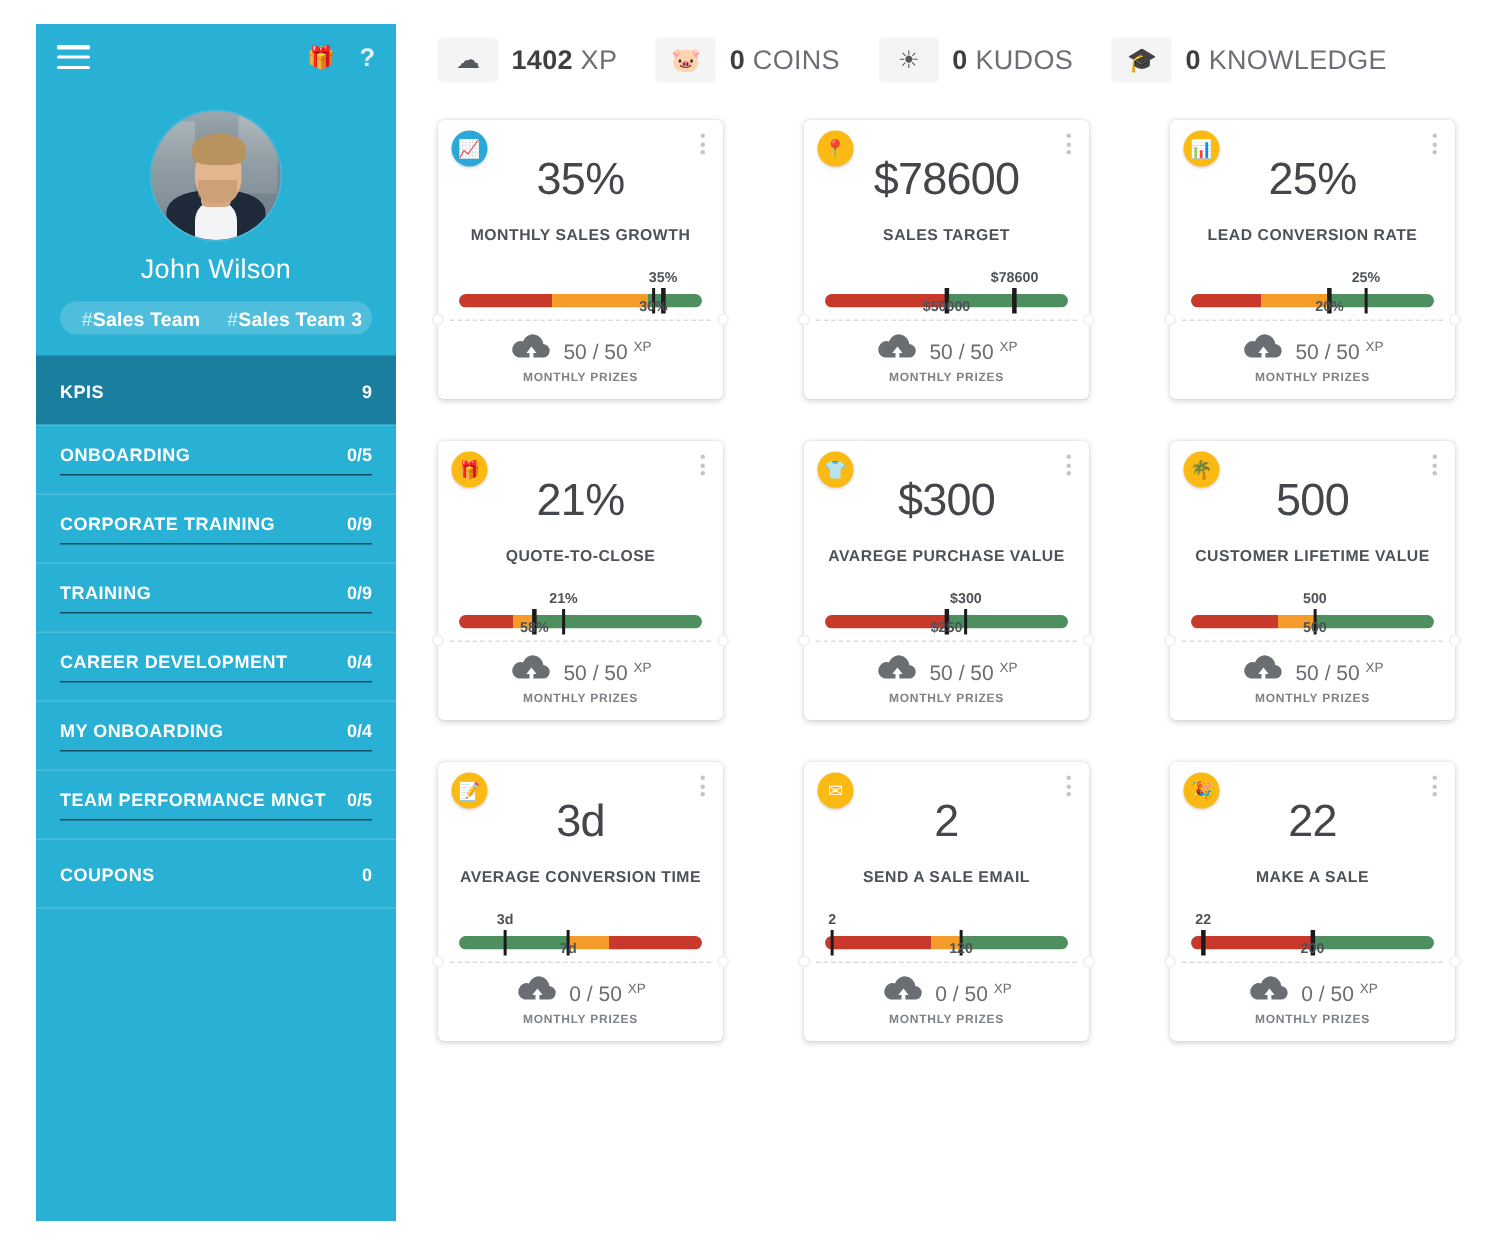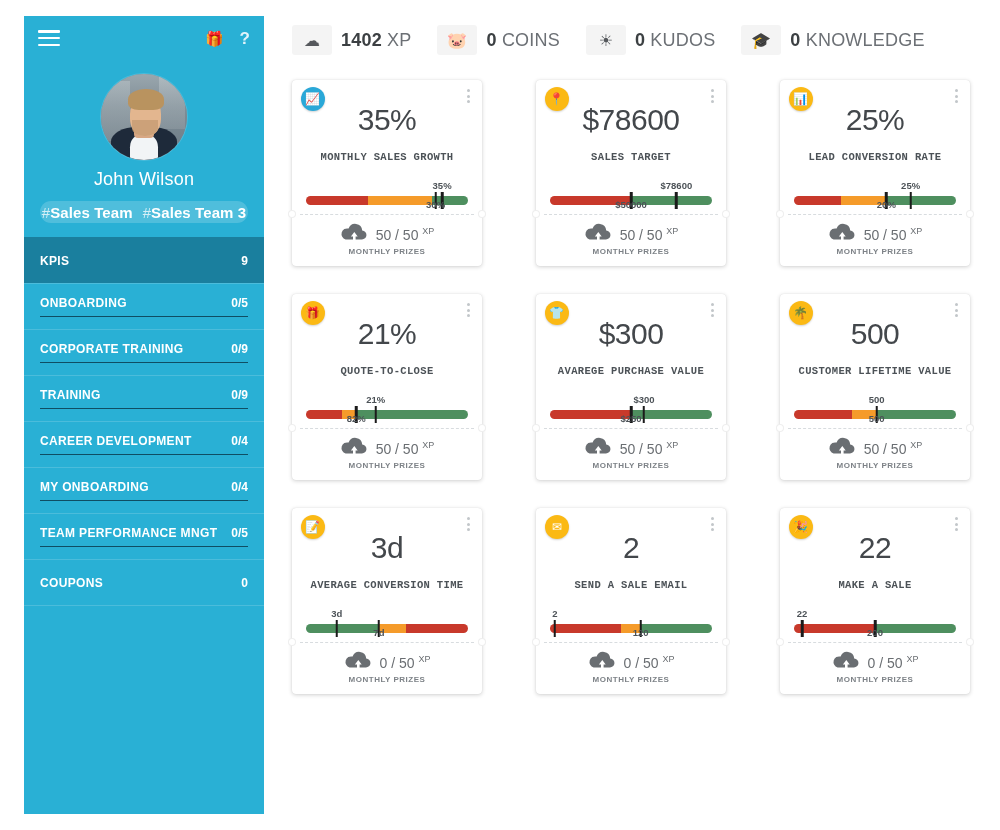--- a/index.html
+++ b/index.html
@@ -53,21 +53,21 @@
     background:#b9935f; border-radius: 50% 50% 30% 30%; }
   .av-beard { position:absolute; top:54%; left:36%; width:30%; height:18%;
     background:#c49a72; border-radius: 0 0 50% 50%; opacity:.75; }
 
   .sb-name { text-align:center; color:#fff; font-size: 18px; font-weight:400; margin-top: 9px; letter-spacing:.2px; }
   .sb-teams {
     margin: 11px 16px 0; background: rgba(255,255,255,.18);
     border-radius: 14px; height: 22px;
     display:flex; align-items:center; justify-content:center; gap:10px;
   }
-  .sb-team { color:#fff; font-size: 15px; font-weight: bold; letter-spacing:.1px; white-space:nowrap; }
+  .sb-team { color:#fff; font-size: 13px; font-weight: bold; letter-spacing:.1px; white-space:nowrap;margin-left:8px; }
   .sb-team .hash { opacity:.75; font-weight: normal; }
 
   .sb-nav { margin-top: 14px; display:flex; flex-direction:column; }
   .sb-item {
     position: relative; padding: 12px 16px; height: 46px;
     display:flex; flex-direction:column; justify-content:center;
     border-top: 1px solid rgba(255,255,255,.16);
     cursor: pointer;
   }
   .sb-item.active { background:#1a7f9e; border-top-color: transparent; height: 46px; }
@@ -114,21 +114,21 @@
     background:#fbb914; display:flex; align-items:center; justify-content:center;
     font-size: 12px; line-height:1; color:#fff;
     box-shadow: 0 1px 2px rgba(0,0,0,.18);
   }
   .kebab { position:absolute; right: 12px; top: 9px; display:flex; flex-direction:column; gap:2.5px; cursor:pointer; }
   .kebab i { width:3px;height:3px;border-radius:50%;background:#c2c6ca; display:block; }
 
   .card-value { text-align:center; font-size: 30px; color:#43474b; font-weight:400;
                 margin-top: 2px; letter-spacing:-.5px; line-height: 1; }
   .card-title { text-align:center; font-size: 10.5px; color:#4c5257; font-weight: bold;
-                letter-spacing:.35px; margin-top: 16px; padding: 0 6px; font-family: Liberation Mono, monospace; }
+                letter-spacing:.35px; margin-top: 16px; padding: 0 6px; }
 
   .gauge { margin: 18px 14px 0; position: relative; height: 40px; }
   .bar { position:absolute; left:0; right:0; top: 15px; height: 9px; border-radius: 5px; overflow:hidden; display:flex; }
   .seg { height:100%; }
   .mark { position:absolute; top: 11px; width: 2.5px; height: 17px; background:#1b1b1b; transform: translateX(-50%); }
   .lbl { position:absolute; font-size: 9.5px; color:#4c5257; font-weight: bold; transform: translateX(-50%); white-space:nowrap; }
   .lbl.top { top: -1px; }
   .lbl.bot { top: 18px; }
 
   .card-foot { margin-top:auto; position:relative; padding: 9px 0 10px; }
@@ -383,21 +383,21 @@
           <div class="card-title">QUOTE-TO-CLOSE</div>
           <div class="gauge">
             <span class="lbl top" style="left:43%">21%</span>
             <div class="bar">
               <span class="seg" style="width:22%;background:#c8392b"></span>
               <span class="seg" style="width:9%;background:#f59b2a"></span>
               <span class="seg" style="width:69%;background:#4e8f5f"></span>
             </div>
             <span class="mark" style="left:31%"></span>
             <span class="mark" style="left:43%"></span>
-            <span class="lbl bot" style="left:31%">82%</span>
+            <span class="lbl bot" style="left:31%">58%</span>
           </div>
           <div class="card-foot">
             <div class="dashed"></div>
             <span class="notch l"></span>
             <span class="notch r"></span>
             <div class="foot-row">
               <span class="cloud-ico"><svg width="28" height="19" viewBox="0 0 28 19">
                   <path fill="#6a6e72" d="M22.2 7.4A7 7 0 0 0 8.6 5.6 5.6 5.6 0 0 0 5.6 16.4h16.1a4.5 4.5 0 0 0 .5-9z"></path>
                   <path fill="#fff" d="M13 17.5h2.6v-4.1h2.1L14.3 9l-3.4 4.4H13z"></path>
                 </svg></span>

